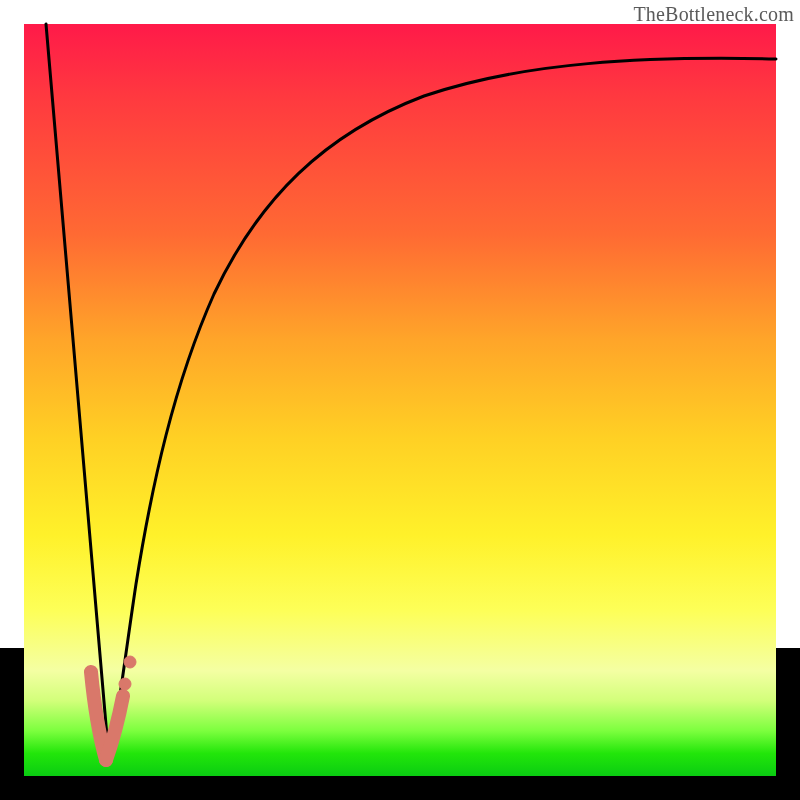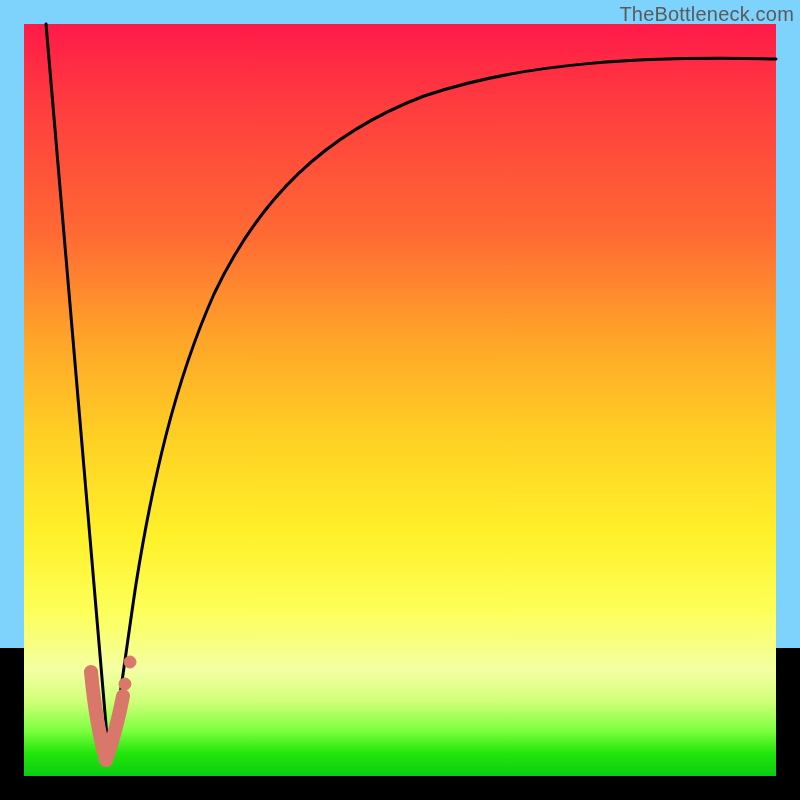--- a/index.html
+++ b/index.html
@@ -10,21 +10,22 @@
     background: #000;
     overflow: hidden;
     font-family: Arial, Helvetica, sans-serif;
   }
   .frame {
     position: absolute;
     left: 0;
     top: 0;
     width: 800px;
     height: 648px;
-    background: #7dd3fc;
+    background: #ffffff;
+    font-family: Liberation Serif, serif;
   }
   .plot {
     position: absolute;
     left: 24px;
     top: 24px;
     width: 752px;
     height: 752px;
     
     background: linear-gradient(to bottom,
       #ff1a49 0%,

